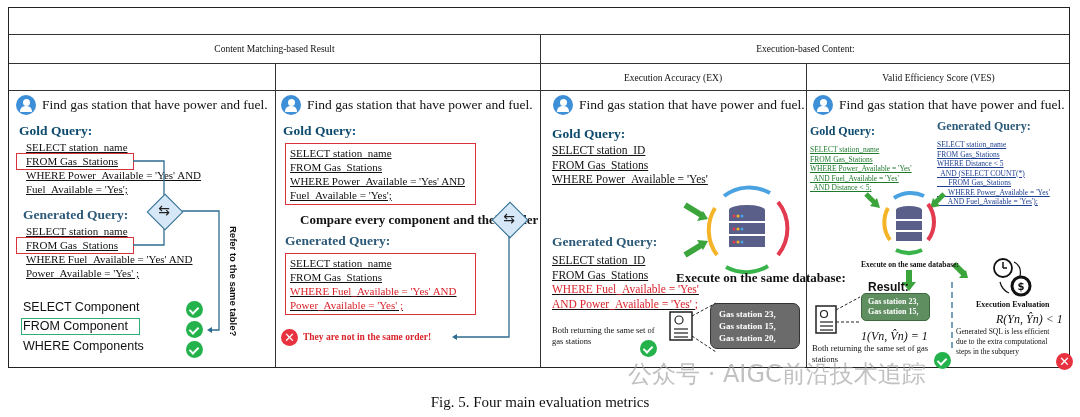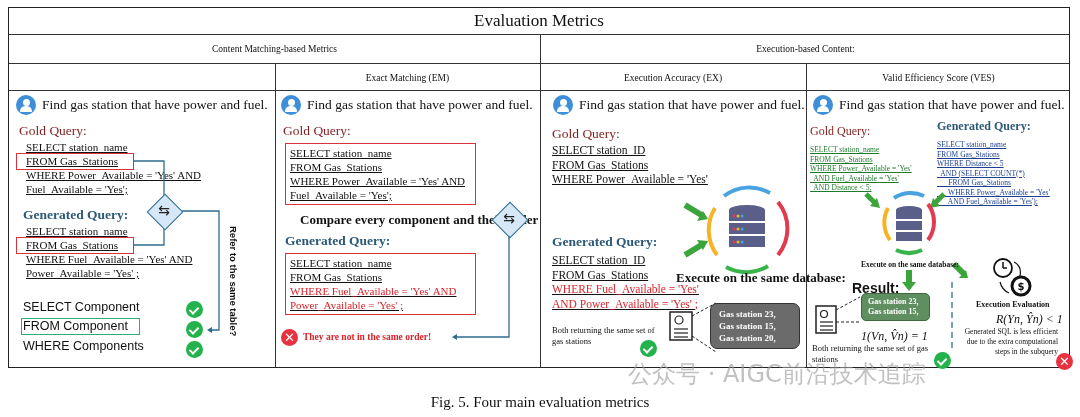--- a/index.html
+++ b/index.html
@@ -8,21 +8,21 @@
   .hline{position:absolute;left:0;right:0;height:0;border-top:1.2px solid #333;}
   .vline{position:absolute;width:0;border-left:1.2px solid #333;}
   .t-title{position:absolute;left:0;right:0;top:3px;text-align:center;font-size:17px;}
   .t-group{position:absolute;top:36px;text-align:center;font-size:9.5px;}
   .t-sub{position:absolute;top:65px;text-align:center;font-size:9.5px;}
   .panel{position:absolute;top:82px;height:277px;}
   .q{position:absolute;font-size:13.5px;white-space:nowrap;display:flex;align-items:center;}
   .user{display:inline-block;width:20px;height:20px;border-radius:50%;background:#3d8fd8;position:relative;margin-right:6px;flex:none;}
   .user:before{content:"";position:absolute;left:6.5px;top:3.5px;width:7px;height:7px;border-radius:50%;background:#fff;}
   .user:after{content:"";position:absolute;left:4px;top:11px;width:12px;height:6px;border-radius:6px 6px 1px 1px;background:#fff;}
-  .lbl-gold{position:absolute;color:#7f1d1d;font-weight:normal;font-size:13.5px;}
+  .lbl-gold{position:absolute;color:#0c4a6e;font-weight:bold;font-size:13.5px;}
   .lbl-gen{position:absolute;color:#2c5978;font-weight:bold;font-size:13.5px;}
   .code{position:absolute;font-size:11px;line-height:14px;white-space:pre;text-decoration:underline;}
   .code .red{color:#d8232a;}
   .redbox{position:absolute;border:1.5px solid #d8323a;}
   .greenbox{position:absolute;border:1.5px solid #2fae73;}
   .sans{font-family:"Liberation Sans",sans-serif;}
   .comp{position:absolute;font-size:12.5px;font-family:"Liberation Sans",sans-serif;}
   .check{position:absolute;width:17px;height:17px;border-radius:50%;background:#23b24b;}
   .check:after{content:"";position:absolute;left:5px;top:3.5px;width:4px;height:7px;border:solid #fff;border-width:0 2px 2px 0;transform:rotate(45deg);}
   .xmark{position:absolute;width:17px;height:17px;border-radius:50%;background:#e8323f;color:#fff;font-family:"DejaVu Sans",sans-serif;font-size:13px;line-height:17px;text-align:center;font-weight:bold;}
@@ -34,27 +34,25 @@
   .resbox-green{position:absolute;background:#5f8f61;border:1px solid #3c6a3e;border-radius:5px;color:#fff;font-weight:bold;font-size:8px;line-height:10px;padding:3px 6px;}
   .caption{position:absolute;left:0;right:0;top:394px;text-align:center;font-size:15px;}
   .watermark{position:absolute;left:628px;top:358px;font-family:"DejaVu Sans",sans-serif;font-size:24px;color:rgba(160,160,160,0.65);white-space:nowrap;}
   .formula{position:absolute;font-size:12px;font-style:italic;white-space:nowrap;}
   .vertical-text{position:absolute;font-family:"Liberation Sans",sans-serif;font-weight:bold;font-size:9.5px;transform:rotate(90deg);transform-origin:left top;white-space:nowrap;}
 </style>
 </head>
 <body>
 
 <div class="frame">
-  <div class="t-title">Evaluation Metrics</div>
   <div class="hline" style="top:26px"></div>
-  <div class="t-group" style="left:0;width:531px">Content Matching-based Metrics</div>
+  <div class="t-group" style="left:0;width:531px">Content Matching-based Result</div>
   <div class="t-group" style="left:531px;width:531px">Execution-based Content:</div>
   <div class="vline" style="left:531px;top:26px;height:333px"></div>
   <div class="hline" style="top:55px"></div>
-  <div class="t-sub" style="left:266px;width:265px">Exact Matching (EM)</div>
   <div class="t-sub" style="left:797px;width:265px">Valid Efficiency Score (VES)</div>
   <div class="t-sub" style="left:531px;width:266px">Execution Accuracy (EX)</div>
   <div class="vline" style="left:266px;top:55px;height:304px"></div>
   <div class="vline" style="left:797px;top:55px;height:304px"></div>
   <div class="hline" style="top:82px"></div>
 
   <div class="panel" style="left:0;width:266px">
     <div class="q" style="left:7px;top:5px">
       <span class="user"></span>
       <span>Find gas station that have power and fuel.</span>
@@ -214,29 +212,29 @@
         <line x1="197" y1="178" x2="201" y2="178" stroke="#111" stroke-width="1.5"></line>
       </g>
       <path d="M208,172 Q216,176 214,186" fill="none" stroke="#111" stroke-width="1.2"></path>
       <path d="M194,192 Q196,200 203,203" fill="none" stroke="#111" stroke-width="1.2"></path>
       <g>
         <circle cx="215" cy="196" r="9" fill="#fff" stroke="#111" stroke-width="3"></circle>
         <text x="215" y="200" text-anchor="middle" font-size="10" font-weight="bold" font-family="DejaVu Sans, sans-serif" fill="#111">$</text>
       </g>
     </svg>
     <div class="bold-note" style="left:55px;top:170px;font-size:7.5px">Execute on the same database:</div>
-    <div class="bold-note sans" style="left:46px;top:190px;font-size:14px">Result:</div>
+    <div class="bold-note sans" style="left:62px;top:190px;font-size:12px">Result:</div>
     <div class="resbox-green" style="left:55px;top:203px;width:55px">
       <div>Gas station 23,</div>
       <div>Gas station 15,</div>
     </div>
     <div class="formula" style="left:55px;top:239px">1(Vn, V̂n) = 1</div>
     <div class="note" style="left:6px;top:253px;width:120px">Both returning the same set of gas stations</div>
     <div class="check" style="left:128px;top:262px"></div>
     <div class="bold-note" style="left:170px;top:210px;font-size:8px">Execution Evaluation</div>
     <div class="formula" style="left:190px;top:222px">R(Yn, Ŷn) &lt; 1</div>
-    <div class="note" style="left:150px;top:237px;width:102px;font-size:7.5px;line-height:10px;text-align:right">Generated SQL is less efficient due to the extra computational steps in the subquery</div>
+    <div class="note" style="left:150px;top:237px;width:102px;font-size:7.5px;line-height:10px;text-align:left">Generated SQL is less efficient due to the extra computational steps in the subquery</div>
     <div class="xmark" style="left:250px;top:263px">✕</div>
   </div>
 </div>
 
 <div class="watermark">公众号 · AIGC前沿技术追踪</div>
 <div class="caption">Fig. 5.  Four main evaluation metrics</div>
 
 </body></html>

